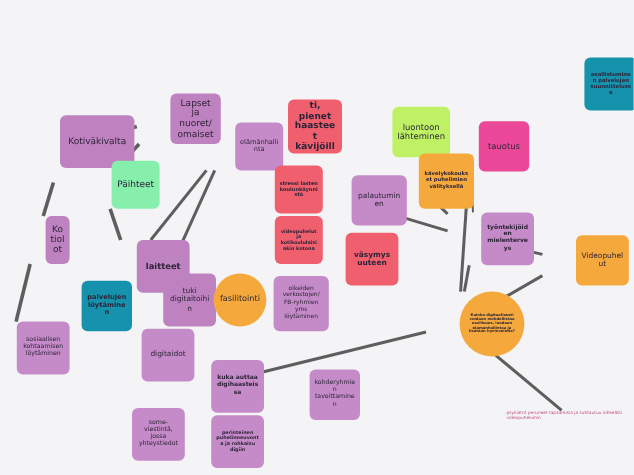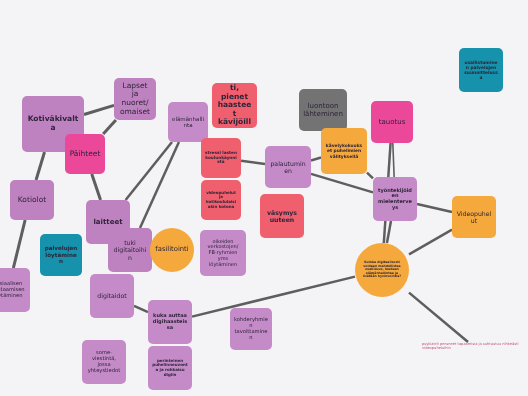--- a/index.html
+++ b/index.html
@@ -28,20 +28,21 @@
     align-items:center;
     justify-content:flex-start;
     text-align:center;
     border-radius:5px;
     color:#2e2438;
     line-height:1.15;
     padding:3px 4px;
     overflow:hidden;
     word-wrap:break-word;
     hyphens:none;
+    margin-left:28px;
   }
   .node.circle{border-radius:50%;}
   .node .lbl{display:block;width:100%;}
   .free{
     position:absolute;
     color:#c0517c;
     line-height:1.2;
     text-align:left;
   }
 </style>
@@ -64,51 +65,51 @@
       <line x1="417" y1="204.0126582278481" x2="452" y2="211.9873417721519" stroke="#5e5e5e" stroke-width="2.5" stroke-linecap="butt"></line>
       <line x1="409" y1="254.44565217391303" x2="452" y2="229.67391304347825" stroke="#5e5e5e" stroke-width="2.5" stroke-linecap="butt"></line>
       <line x1="386.943661971831" y1="243" x2="390.9718309859155" y2="221" stroke="#5e5e5e" stroke-width="2.5" stroke-linecap="butt"></line>
       <line x1="383.8243243243243" y1="243" x2="390.5810810810811" y2="143" stroke="#5e5e5e" stroke-width="2.5" stroke-linecap="butt"></line>
       <line x1="355" y1="276.62264150943395" x2="192" y2="316.60377358490564" stroke="#5e5e5e" stroke-width="2.5" stroke-linecap="butt"></line>
       <line x1="409" y1="292.5978260869565" x2="468.02597402597405" y2="342" stroke="#5e5e5e" stroke-width="2.5" stroke-linecap="butt"></line>
       <line x1="134" y1="305.86206896551727" x2="148" y2="312.13793103448273" stroke="#5e5e5e" stroke-width="2.5" stroke-linecap="butt"></line>
       <line x1="125.6" y1="200" x2="172" y2="142" stroke="#5e5e5e" stroke-width="2.5" stroke-linecap="butt"></line>
     </svg>
   <div id="nodes-layer">
-      <div class="node" style="left: 22px; top: 96px; width: 62px; height: 56px; background: rgb(191, 130, 192); font-size: 7.5px; font-weight: bold;">
+      <div class="node" style="left: 22px; top: 96px; width: 62px; height: 44px; background: rgb(191, 130, 192); font-size: 7.5px; font-weight: normal;">
         <span class="lbl">Kotiväkivalta</span>
       </div>
       <div class="node" style="left: 114px; top: 78px; width: 42px; height: 42px; background: rgb(191, 130, 192); font-size: 7.5px; font-weight: normal;">
         <span class="lbl">Lapset ja nuoret/ omaiset</span>
       </div>
-      <div class="node" style="left: 65px; top: 134px; width: 40px; height: 40px; background: #ec4899; font-size: 7.5px; font-weight: normal;">
+      <div class="node" style="left: 65px; top: 134px; width: 40px; height: 40px; background: #86efac; font-size: 7.5px; font-weight: normal;">
         <span class="lbl">Päihteet</span>
       </div>
-      <div class="node" style="left: 10px; top: 180px; width: 44px; height: 40px; background: rgb(191, 130, 192); font-size: 7.5px; font-weight: normal;">
+      <div class="node" style="left: 10px; top: 180px; width: 20px; height: 40px; background: rgb(191, 130, 192); font-size: 7.5px; font-weight: normal;">
         <span class="lbl">Kotiolot</span>
       </div>
       <div class="node" style="left: 168px; top: 102px; width: 40px; height: 40px; background: rgb(196, 139, 200); font-size: 5.5px; font-weight: normal;">
         <span class="lbl">elämänhallinta</span>
       </div>
       <div class="node" style="left: 212px; top: 83px; width: 45px; height: 45px; background: rgb(239, 95, 110); font-size: 7.5px; font-weight: bold;">
         <span class="lbl">aktivointi, pienet haasteet kävijöille</span>
       </div>
       <div class="node" style="left: 201px; top: 138px; width: 40px; height: 40px; background: rgb(239, 95, 110); font-size: 4.2px; font-weight: bold;">
         <span class="lbl">stressi lasten koulunkäynnistä</span>
       </div>
       <div class="node" style="left: 201px; top: 180px; width: 40px; height: 40px; background: rgb(239, 95, 110); font-size: 4px; font-weight: bold;">
         <span class="lbl">videopuhelut ja kotikoululaisiakin kotona</span>
       </div>
       <div class="node" style="left: 265px; top: 146px; width: 46px; height: 42px; background: rgb(196, 139, 200); font-size: 6.2px; font-weight: normal;">
         <span class="lbl">palautuminen</span>
       </div>
       <div class="node" style="left: 260px; top: 194px; width: 44px; height: 44px; background: rgb(239, 95, 110); font-size: 6.2px; font-weight: bold;">
         <span class="lbl">väsymys uuteen</span>
       </div>
-      <div class="node" style="left: 299px; top: 89px; width: 48px; height: 42px; background: #737373; font-size: 7px; font-weight: normal;">
+      <div class="node" style="left: 299px; top: 89px; width: 48px; height: 42px; background: #bef264; font-size: 7px; font-weight: normal;">
         <span class="lbl">luontoon lähteminen</span>
       </div>
       <div class="node" style="left: 321px; top: 128px; width: 46px; height: 46px; background: rgb(245, 169, 60); font-size: 4.4px; font-weight: bold;">
         <span class="lbl">kävelykokoukset puhelimien välityksellä</span>
       </div>
       <div class="node" style="left: 371px; top: 101px; width: 42px; height: 42px; background: #ec4899; font-size: 7px; font-weight: normal;">
         <span class="lbl">tauotus</span>
       </div>
       <div class="node" style="left: 373px; top: 177px; width: 44px; height: 44px; background: rgb(196, 139, 200); font-size: 5px; font-weight: bold;">
         <span class="lbl">työntekijöiden mielenterveys</span>

